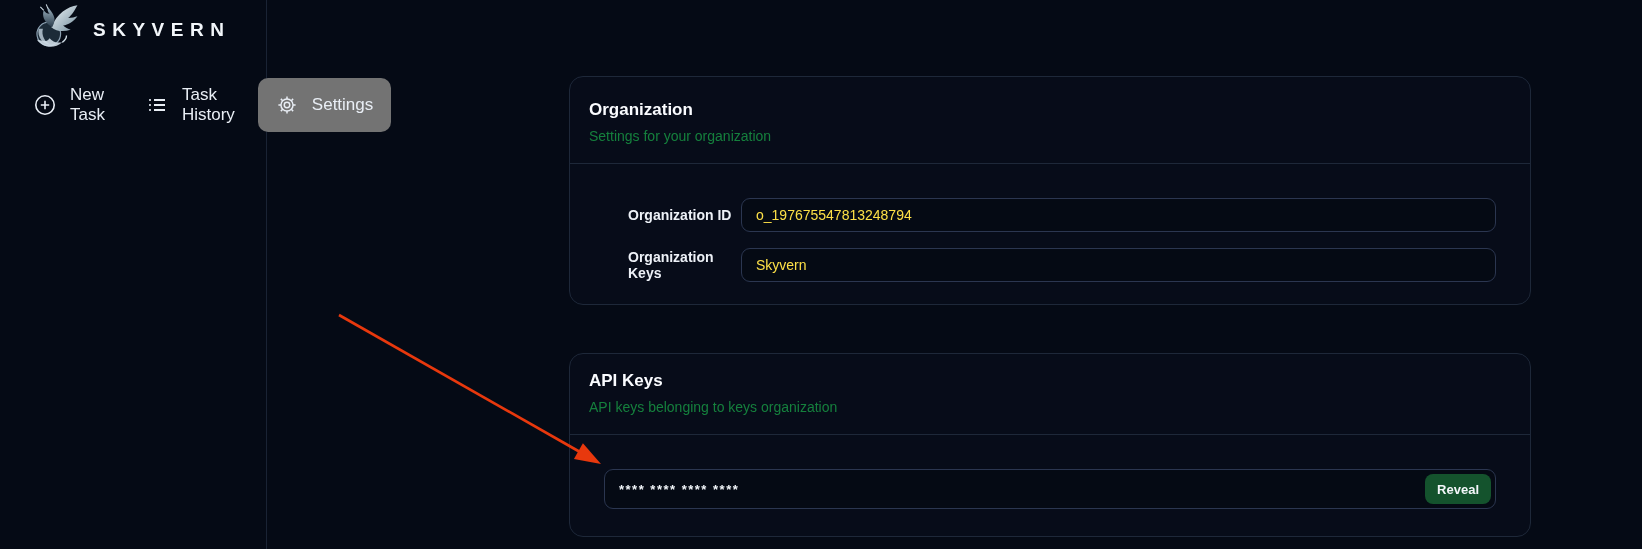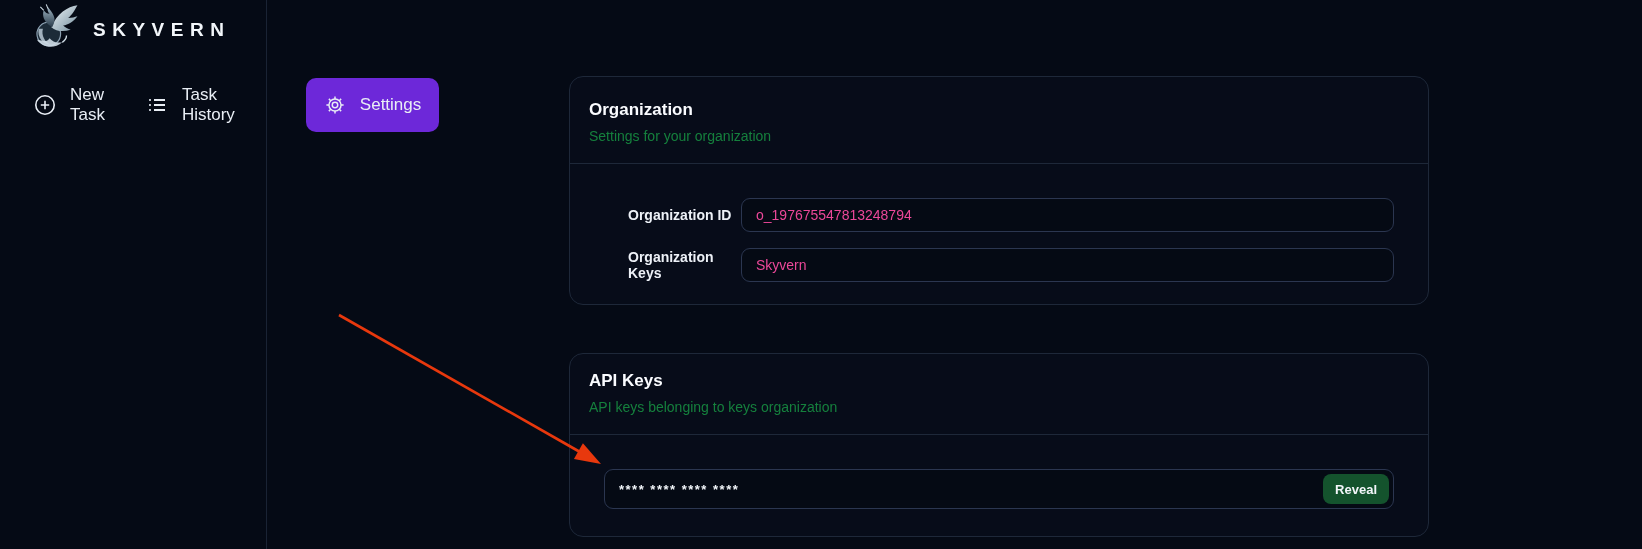--- a/index.html
+++ b/index.html
@@ -23,45 +23,45 @@
   }
   .logo-text {
     font-size:19px; font-weight:600; letter-spacing:6.5px;
     color:#f2f6fa; white-space:nowrap;
   }
   .nav { position:absolute; top:78px; left:16px; right:12px; display:flex; flex-direction:row; gap:5px; }
   .nav-item {
     height:54px; border-radius:10px; display:flex; align-items:center;
     padding:0 18px; gap:14px; font-size:17px; color:#e9eef5; cursor:pointer;
   }
-  .nav-item.active { background:#6d28d9;margin-left:48px; }
+  .nav-item.active { background:#737373; }
   .nav-icon { width:22px; height:22px; flex:0 0 22px; display:flex; align-items:center; justify-content:center; }
 
   
   .card {
-    position:absolute; left:569px; width:860px;
+    position:absolute; left:569px; width:962px;
     background:#070c19; border:1px solid #1e2839; border-radius:14px;
   }
   #org-card { top:76px; height:229px; }
   #api-card { top:353px; height:184px; }
   .card-header { border-bottom:1px solid #1e2839; padding-left:19px; }
   #org-card .card-header { height:87px; padding-top:23px; }
   #api-card .card-header { height:81px; padding-top:17px; }
   .card-title { font-size:17px; font-weight:700; color:#fafcff; }
   .card-subtitle { margin-top:8px; font-size:14px; color:#15803d; }
 
   .card-content { padding:34px 34px 0 34px; }
   .form-row {
     display:grid; grid-template-columns:137px 1fr; align-items:center;
     height:34px; margin-bottom:16px;
   }
   .field-label { font-size:14px; font-weight:600; color:#edf1f7;margin-left:24px; }
   .text-input {
     width:100%; height:34px; border-radius:9px;
-    border:1px solid #2b3650; background:#050a14; color:#ec4899;
+    border:1px solid #2b3650; background:#050a14; color:#fde047;
     font-size:14px; padding:0 14px; outline:none;
     font-family:"Liberation Sans","DejaVu Sans",sans-serif;
   }
 
   .api-input-wrap { position:relative; height:40px; }
   .api-input {
     width:100%; height:40px; border-radius:9px;
     border:1px solid #2b3650; background:#050a14; color:#f2f6fa;
     font-size:13px; font-weight:700; letter-spacing:1.5px; padding:0 14px; outline:none;
     font-family:"Liberation Sans","DejaVu Sans",sans-serif;

